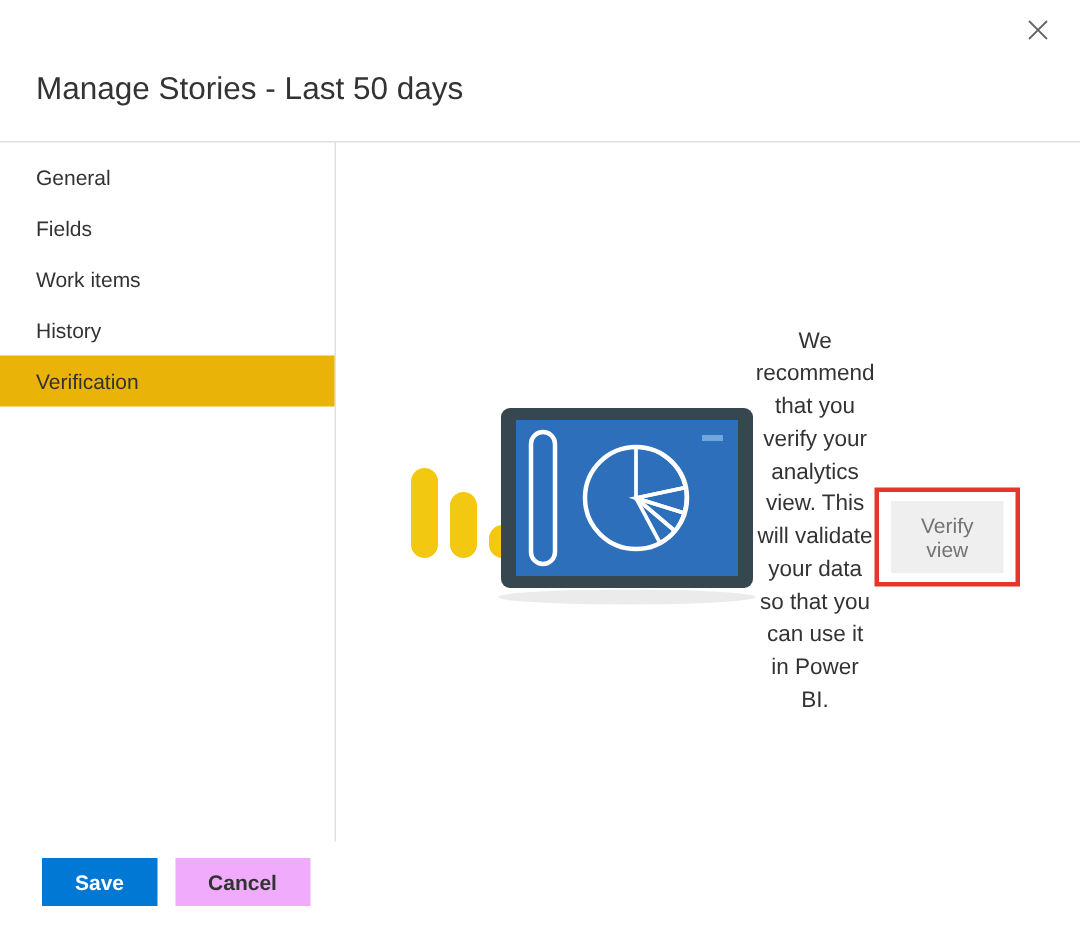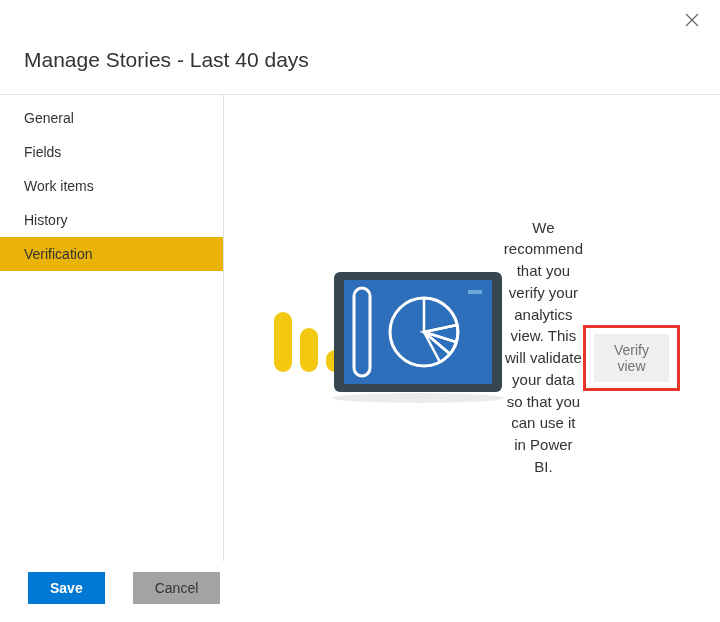--- a/index.html
+++ b/index.html
@@ -78,44 +78,44 @@
       font-size: 14px;
       color: #737373;
       cursor: pointer;
       font-family: inherit;
     }
     .footer {
       position: absolute;
       bottom: 18px;
       left: 28px;
       display: flex;
-      gap: 28px;
+      gap: 12px;
       align-items: flex-end;
     }
     .btn {
       border: none;
       padding: 8px 22px;
       font-size: 14px;
       font-family: inherit;
       cursor: pointer;
     }
     .btn-primary { background: #0078d4; color: #fff; font-weight: 600; }
-    .btn-secondary { background: #a3a3a3; color: #333; }
+    .btn-secondary { background: #f0abfc; color: #333; font-weight: bold; }
   </style>
 </head>
 <body>
 
 <div class="close-btn">
   <svg viewBox="0 0 16 16" fill="none">
     <path d="M2 2 L14 14 M14 2 L2 14"></path>
   </svg>
 </div>
 
 <div class="header">
-  <h1 class="header-title">Manage Stories - Last 40 days</h1>
+  <h1 class="header-title">Manage Stories - Last 50 days</h1>
 </div>
 <div class="divider"></div>
 
 <div class="body">
   <nav class="sidebar">
     <div class="sidebar-item">
       <span>General</span>
     </div>
     <div class="sidebar-item">
       <span>Fields</span>

